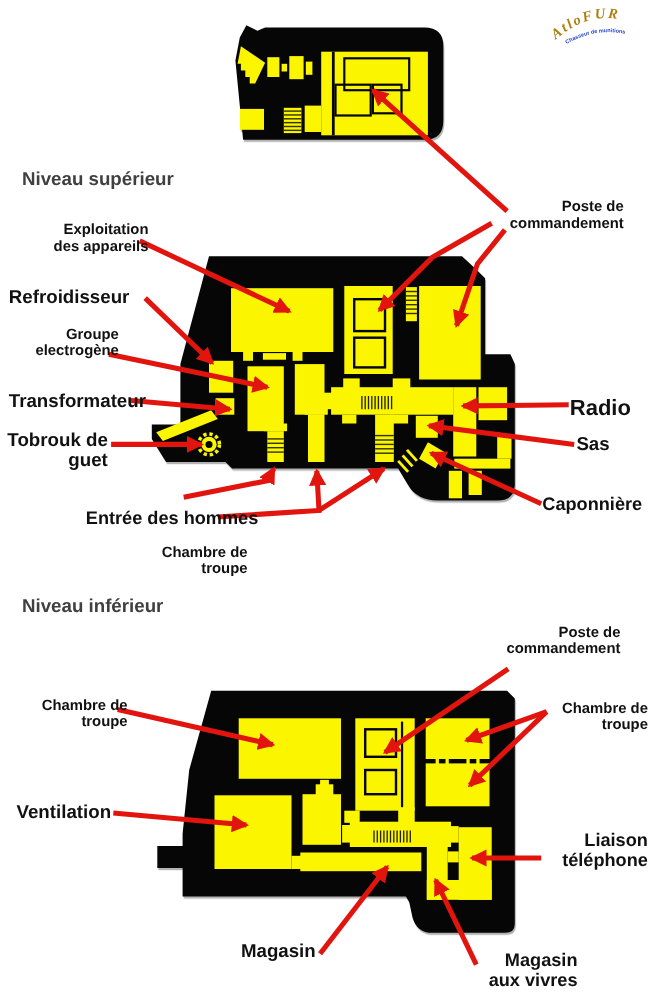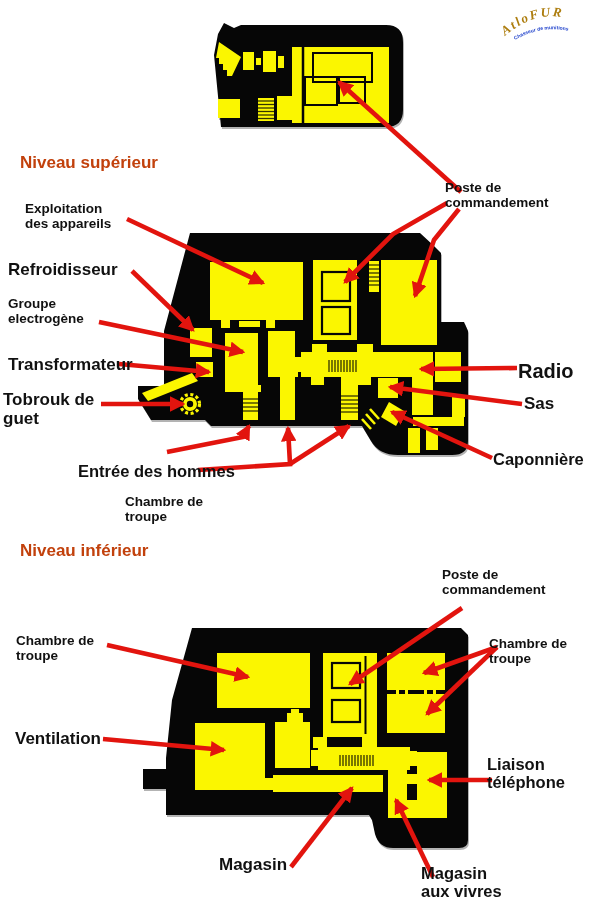--- a/index.html
+++ b/index.html
@@ -1,21 +1,21 @@
 <!DOCTYPE html>
 <html><head>
 <meta charset="utf-8">
 <style>
   html,body{margin:0;padding:0;background:#ffffff;}
   #canvas{position:relative;width:600px;height:906px;background:#ffffff;overflow:hidden;
           font-family:"Liberation Sans","DejaVu Sans",sans-serif;}
   svg{position:absolute;left:0;top:0;}
   .label{position:absolute;font-weight:bold;color:#111111;white-space:pre-line;line-height:1.12;}
-  .ctr{text-align:left;}
-  .blue{color:#c2410c;}
+  .ctr{text-align:right;}
+  .blue{color:#404040;}
   .sm{font-size:13.5px;}
   .md{font-size:16.5px;}
   .lg{font-size:17px;}
 </style>
 </head>
 <body>
 
 <div id="canvas">
 
 <svg width="600" height="906" viewBox="0 0 600 906">

